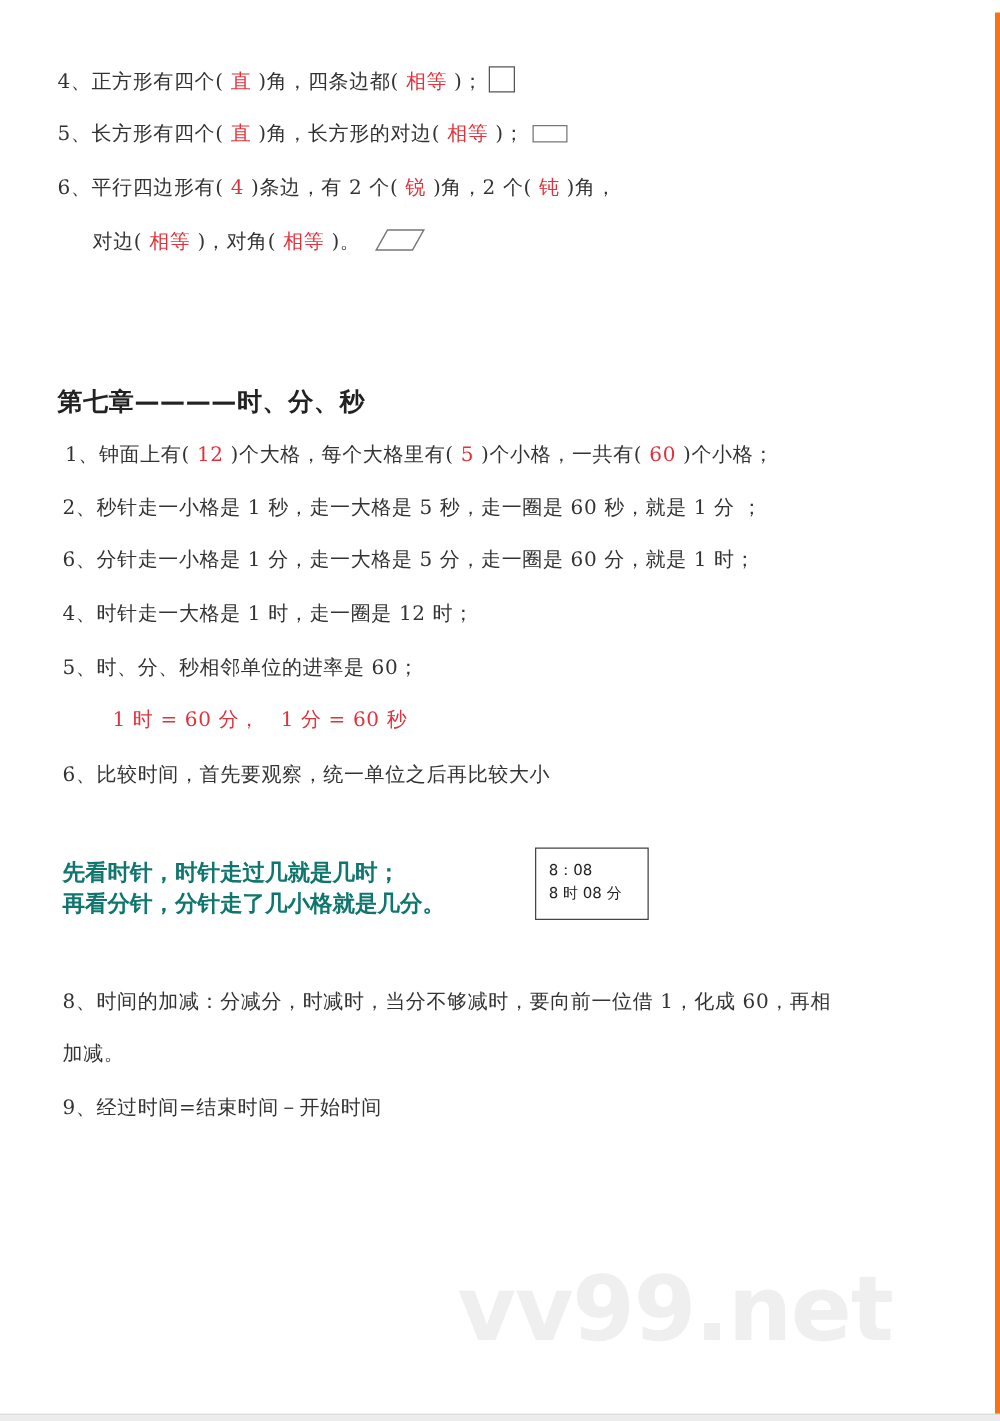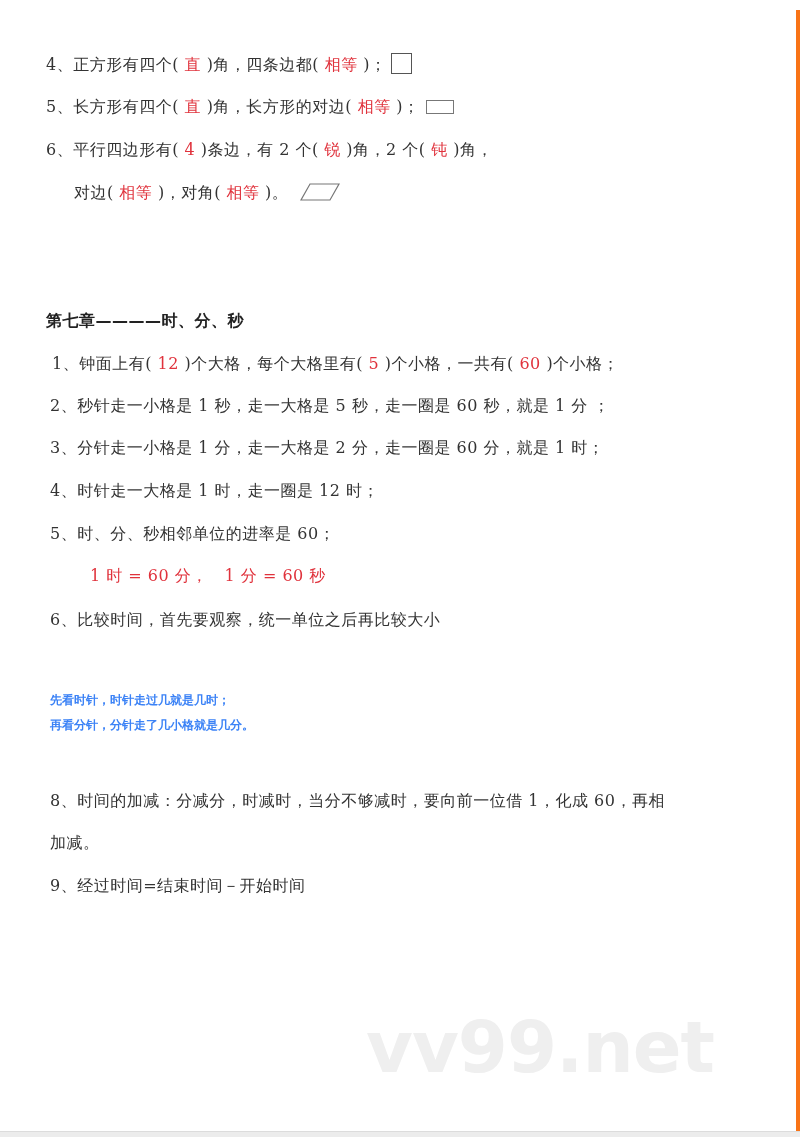--- a/index.html
+++ b/index.html
@@ -6,22 +6,22 @@
     body {
       width: 800px; height: 1137px; position: relative; overflow: hidden;
       background: #ffffff;
       font-family: "DejaVu Serif", "Liberation Serif", serif;
       color: #333333;
     }
     .page { position: absolute; left: 0; top: 0; width: 796px; height: 1131px; background: #fff; border-right: 5px solid #f97316; margin-top: 10px; }
     .bottom-strip { position: absolute; left: 0; top: 1131px; width: 800px; height: 6px; background: #ececec; border-top: 1px solid #dcdcdc; }
     .line { position: absolute; font-size: 16px; line-height: 20px; white-space: nowrap; letter-spacing: 0.5px; }
     .red { color: #e0323c; }
-    .heading { font-family: "DejaVu Sans", "Liberation Sans", sans-serif; font-weight: bold; color: #222; font-size: 16px; }
-    .redbold { font-family: Liberation Sans, sans-serif; color: #3b82f6; font-weight: bold; font-size: 12px; letter-spacing: 0; }
+    .heading { font-family: "DejaVu Sans", "Liberation Sans", sans-serif; font-weight: bold; color: #222; font-size: 20px; }
+    .redbold { font-family: Liberation Mono, monospace; color: #0f766e; font-weight: bold; font-size: 18px; letter-spacing: 0; }
     .shape { display: inline-block; vertical-align: middle; }
     .sq { width: 19px; height: 19px; border: 1.5px solid #555; margin-left: 4px; vertical-align: -4px; }
     .rect { width: 26px; height: 12px; border: 1.2px solid #777; margin-left: 6px; vertical-align: -2px; }
     .clock-box { position: absolute; left: 428px; top: 668px; width: 91px; height: 58px; border: 1.5px solid #444; box-sizing: border-box; padding: 8px 0 0 10px; font-family: "DejaVu Sans", "Liberation Sans", sans-serif; font-size: 12px; line-height: 18px; color: #222; }
     .watermark { position: absolute; left: 366px; top: 995px; font-family: "DejaVu Sans", "Liberation Sans", sans-serif; font-weight: bold; font-size: 72px; color: #efefef; letter-spacing: -1px; }
   </style>
 </head>
 <body>
 
 <div class="page">
@@ -45,29 +45,33 @@
     </svg>
   </div>
 
   <div class="line heading" style="left:46px; top:301px;">第七章————时、分、秒</div>
 
   <div class="line" style="left:52px; top:344px;">
     <span>1、</span><span>钟面上有(</span>&nbsp;<span class="red">12</span>&nbsp;<span>)个大格，每个大格里有(</span>&nbsp;<span class="red">5</span>&nbsp;<span>)个小格，一共有(</span>&nbsp;<span class="red">60</span>&nbsp;<span>)个小格；</span>
   </div>
 
   <div class="line" style="left:50px; top:386px;">2、秒针走一小格是 1 秒，走一大格是 5 秒，走一圈是 60 秒，就是 1 分 ；</div>
-  <div class="line" style="left:50px; top:428px;">3、分针走一小格是 1 分，走一大格是 2 分，走一圈是 60 分，就是 1 时；</div>
+  <div class="line" style="left:50px; top:428px;">6、分针走一小格是 1 分，走一大格是 5 分，走一圈是 60 分，就是 1 时；</div>
   <div class="line" style="left:50px; top:471px;">4、时针走一大格是 1 时，走一圈是 12 时；</div>
   <div class="line" style="left:50px; top:514px;">5、时、分、秒相邻单位的进率是 60；</div>
   <div class="line red" style="left:90px; top:556px; white-space:pre;">1 时 = 60 分，   1 分 = 60 秒</div>
   <div class="line" style="left:50px; top:600px;">6、比较时间，首先要观察，统一单位之后再比较大小</div>
 
   <div class="line redbold" style="left:50px; top:680px;">先看时针，时针走过几就是几时；</div>
   <div class="line redbold" style="left:50px; top:705px;text-align:center;">再看分针，分针走了几小格就是几分。</div>
 
+  <div class="clock-box">
+    <div>8：08</div>
+    <div>8 时 08 分</div>
+  </div>
 
   <div class="line" style="left:50px; top:781px;">8、时间的加减：分减分，时减时，当分不够减时，要向前一位借 1，化成 60，再相</div>
   <div class="line" style="left:50px; top:823px;">加减。</div>
   <div class="line" style="left:50px; top:866px;">9、经过时间=结束时间－开始时间</div>
 
   <div class="watermark">vv99.net</div>
 </div>
 
 <div class="bottom-strip"></div>
 

